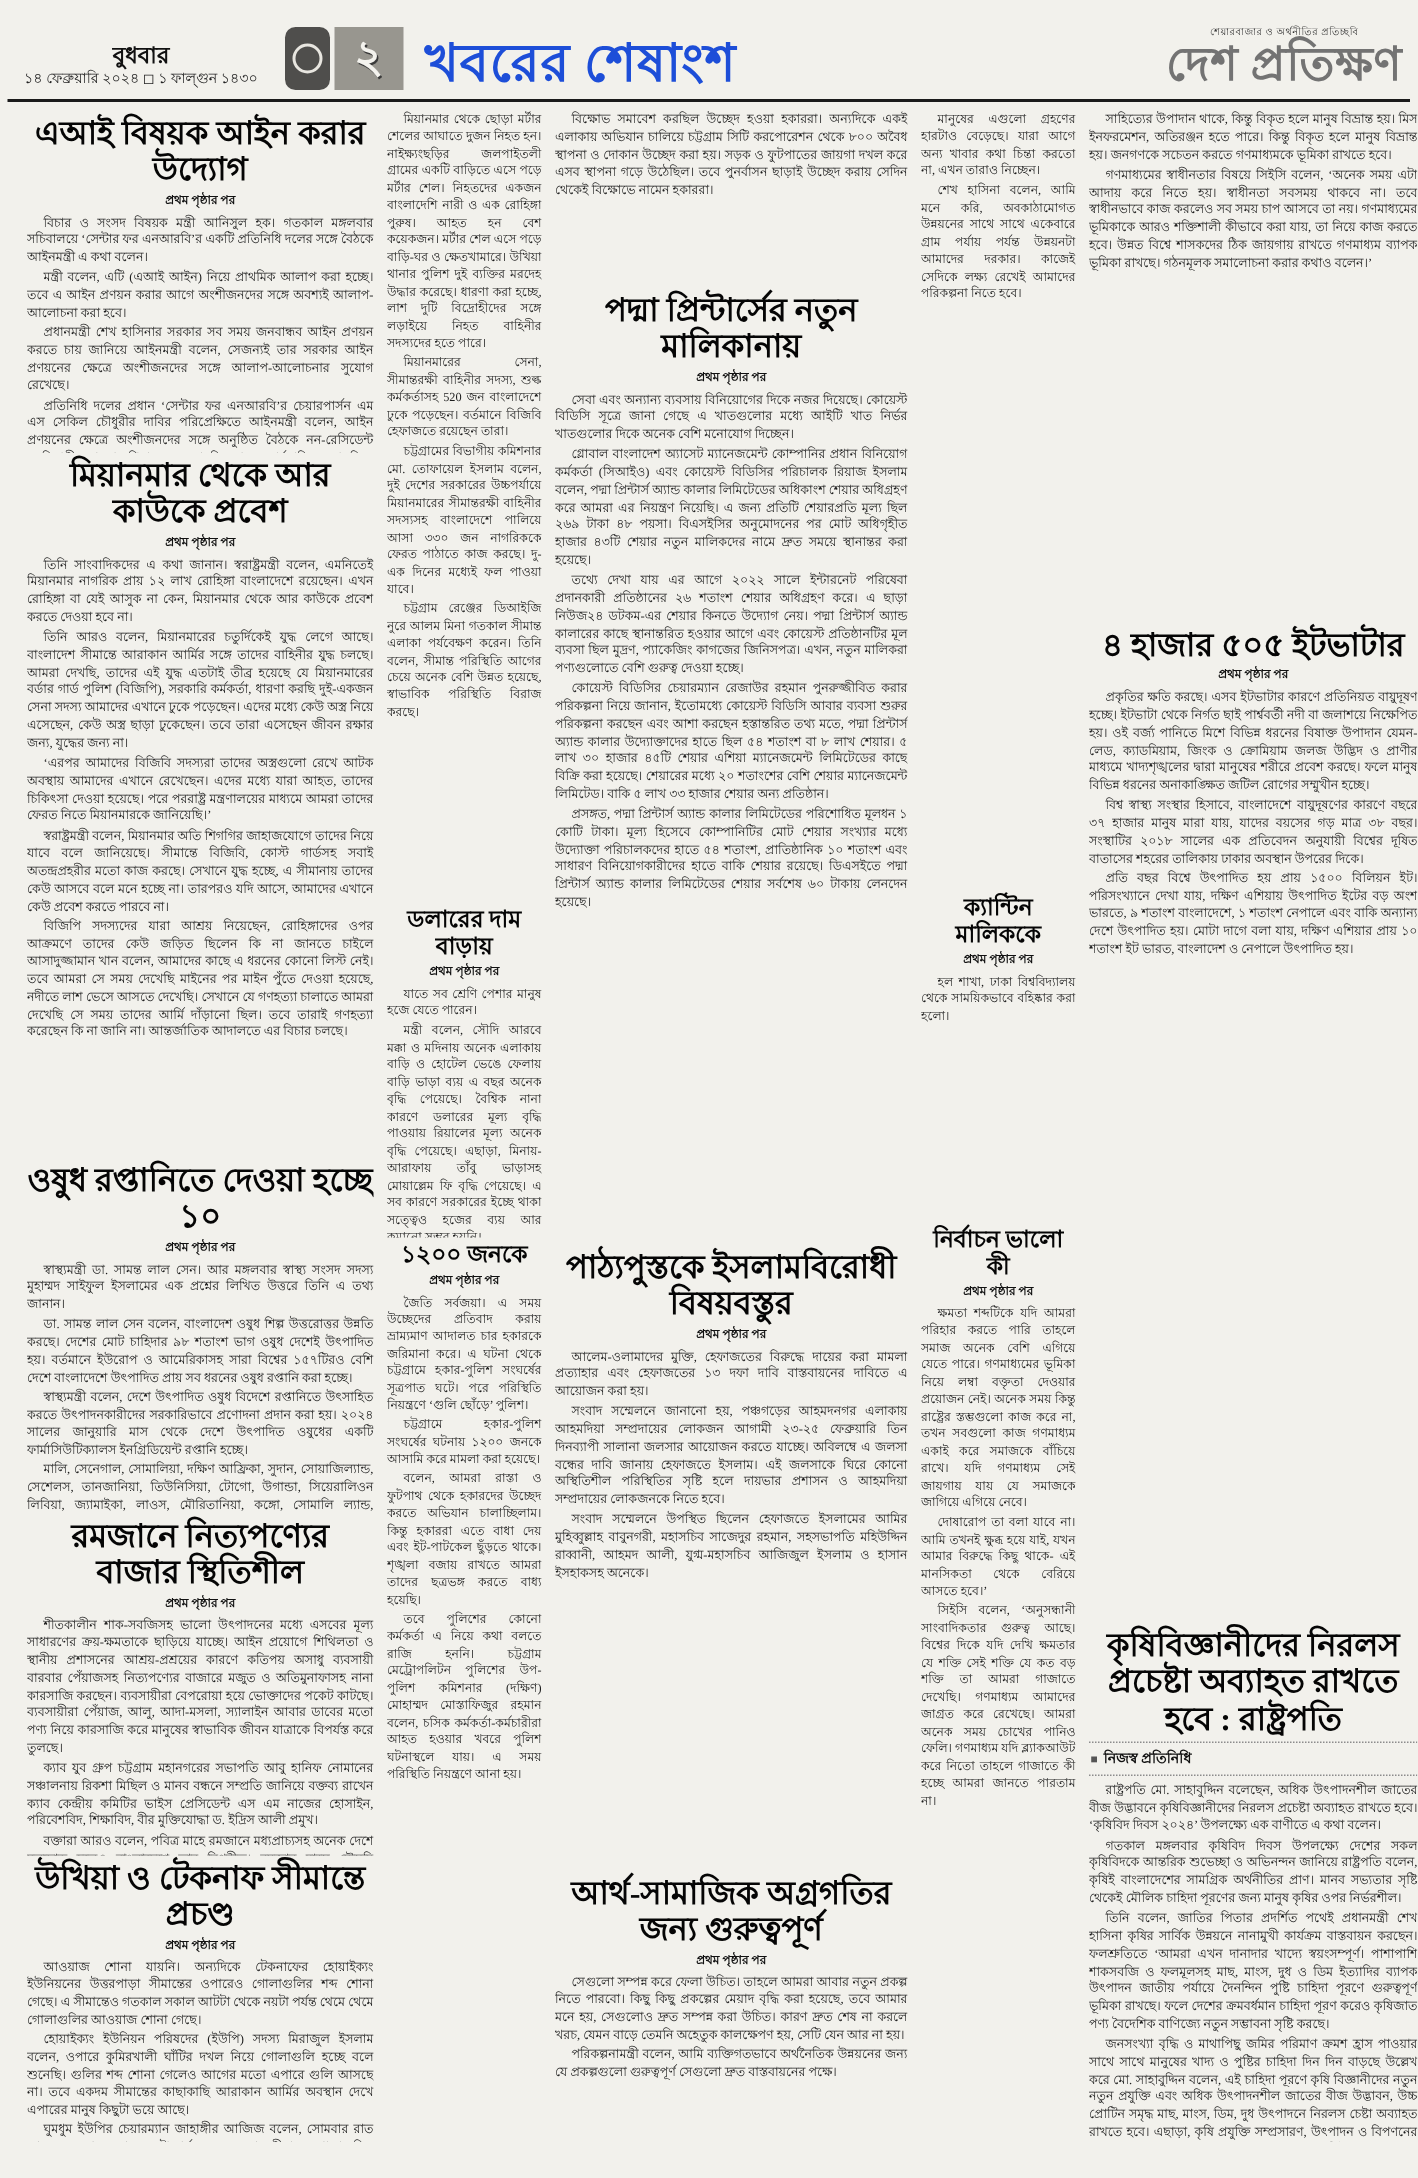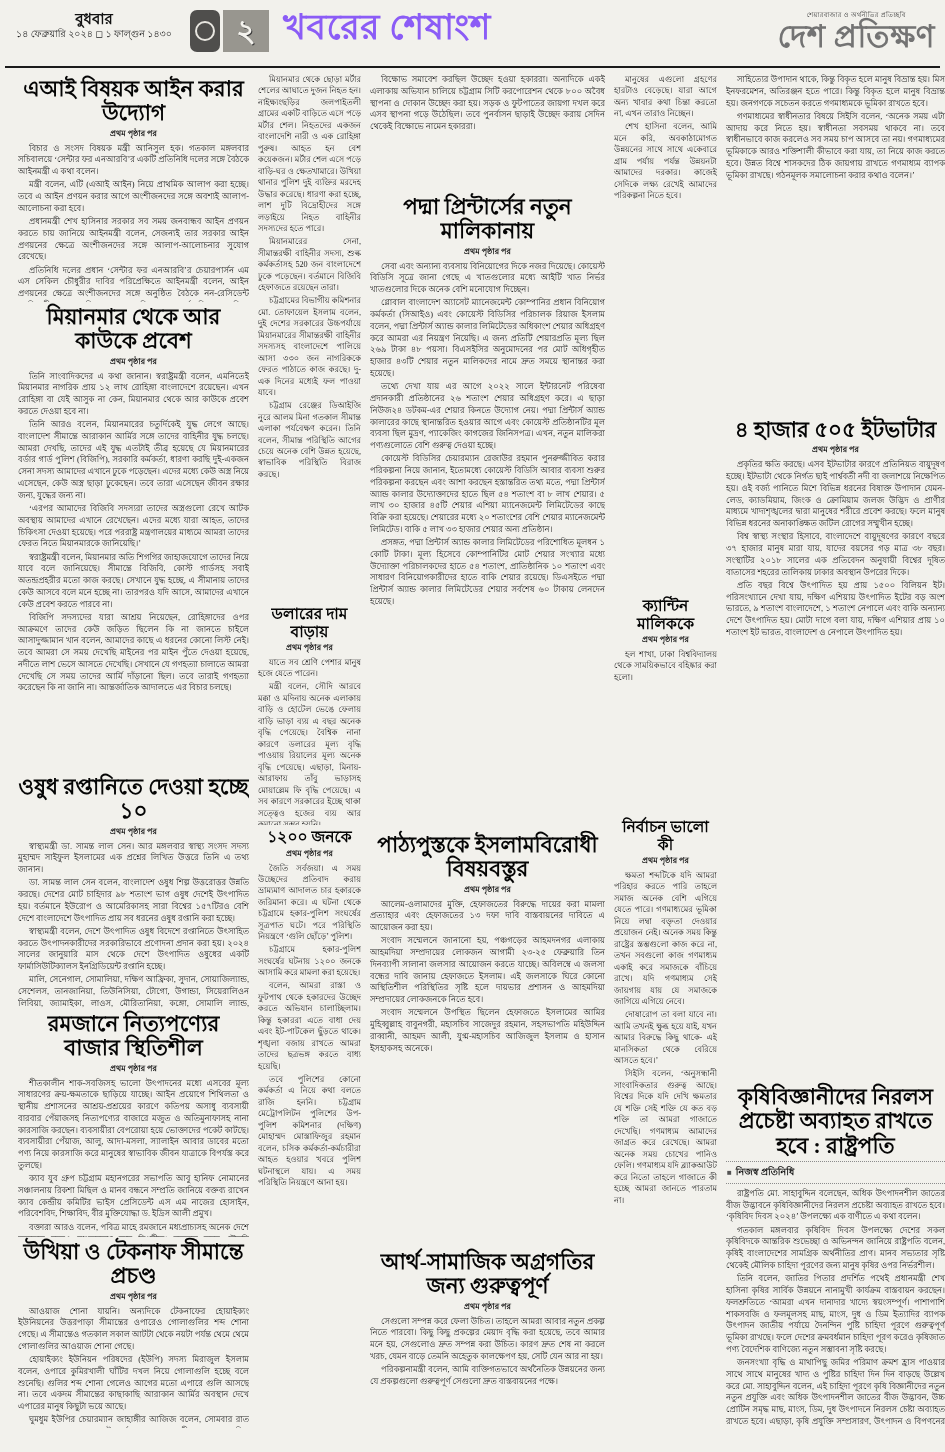--- a/index.html
+++ b/index.html
@@ -2,30 +2,30 @@
 <html><head>
 <meta charset="utf-8">
 <style>
   html,body{margin:0;padding:0;}
   body{
     width:945px;height:1452px;overflow:hidden;
     background:#f2f1ec;color:#222;
     font-family:"Liberation Serif","DejaVu Serif",serif;
   }
   
-  .header{display:flex;padding:10px 8px 4px 8px;height:64px;box-sizing:border-box;}
+  .header{display:flex;align-items:flex-end;padding:10px 8px 4px 8px;height:64px;box-sizing:border-box;}
   .date-block{width:172px;text-align:center;line-height:1.25;}
   .date-day{font-size:15px;font-weight:700;color:#111;}
   .date-line{font-size:9.5px;color:#222;}
   .emblem{width:30px;height:42px;background:#4f4e4c;border-radius:7px;margin:0 3px 0 10px;
     display:flex;align-items:center;justify-content:center;}
   .emblem-ring{width:16px;height:16px;border:2.5px solid #e8e6e0;border-radius:50%;display:block;}
   .page-badge{width:46px;height:42px;background:#98968f;display:flex;align-items:center;justify-content:center;}
   .page-num{font-size:30px;font-weight:900;color:#f4f3ee;text-shadow:1px 1px 0 #3a3a3a;line-height:1;}
-  .section-title{font-size:35px;font-weight:800;color:#8b5cf6;margin-left:14px;letter-spacing:.5px;line-height:1;}
+  .section-title{font-size:35px;font-weight:800;color:#1d4ed8;margin-left:14px;letter-spacing:.5px;line-height:1;}
   .masthead{margin-left:auto;text-align:center;padding-right:2px;}
   .masthead-tagline{font-size:6.5px;color:#333;letter-spacing:.4px;}
   .masthead-name{font-size:31px;font-weight:900;color:#737373;line-height:1.05;letter-spacing:.5px;}
   .header-rule{border:0;border-top:2.5px solid #1b1b1b;margin:2px 5px 0 5px;}
   
   .content{display:flex;gap:9px;padding:6px 8px 0 18px;height:1360px;overflow:hidden;box-sizing:border-box;}
   .strip{overflow:hidden;}
   .strip.wide{width:231px;flex:0 0 231px;}
   .strip.wide2{width:235px;flex:0 0 235px;}
   .strip.wide3{width:219px;flex:0 0 219px;}

